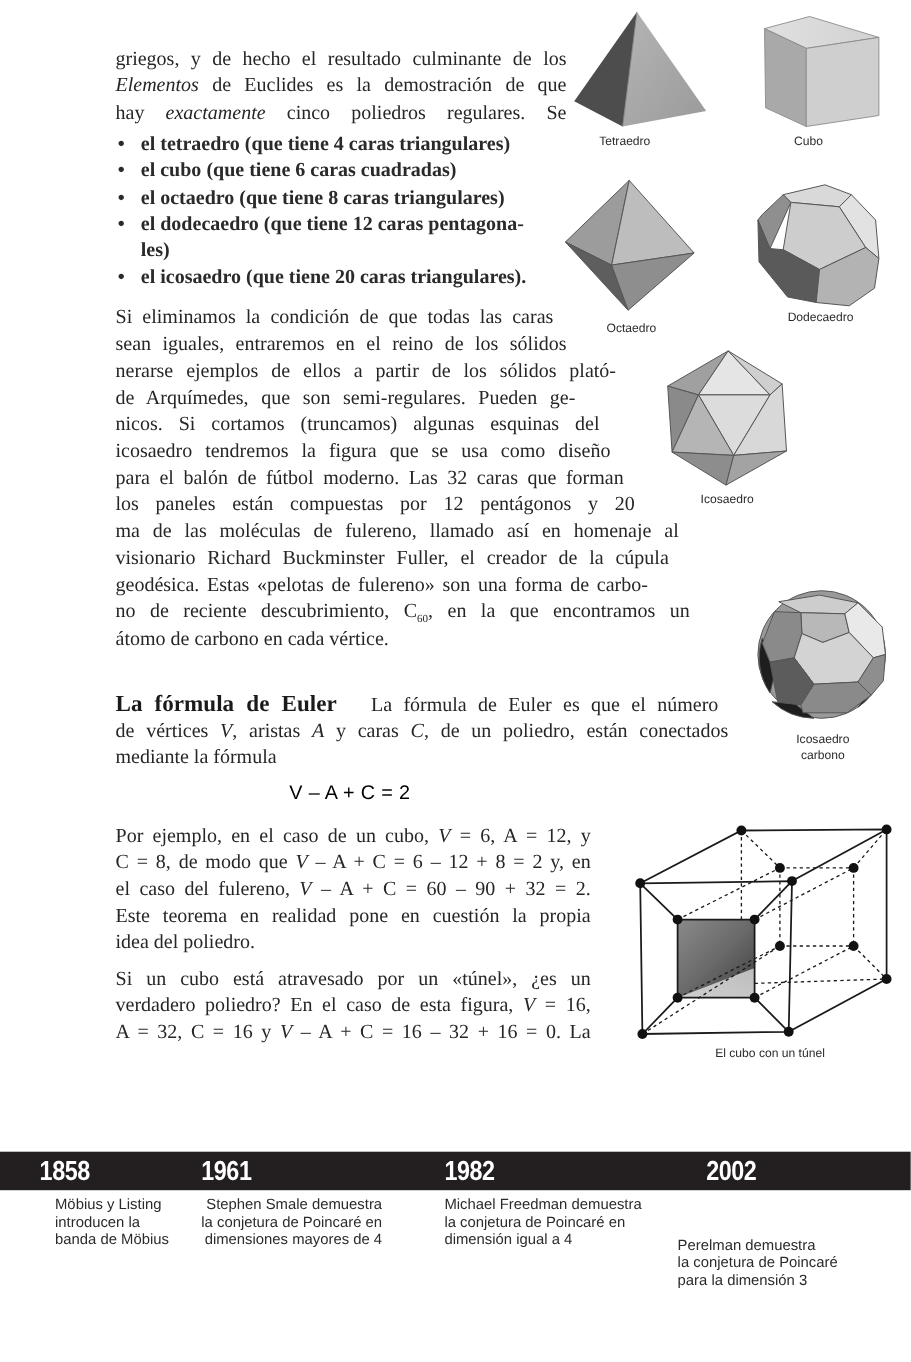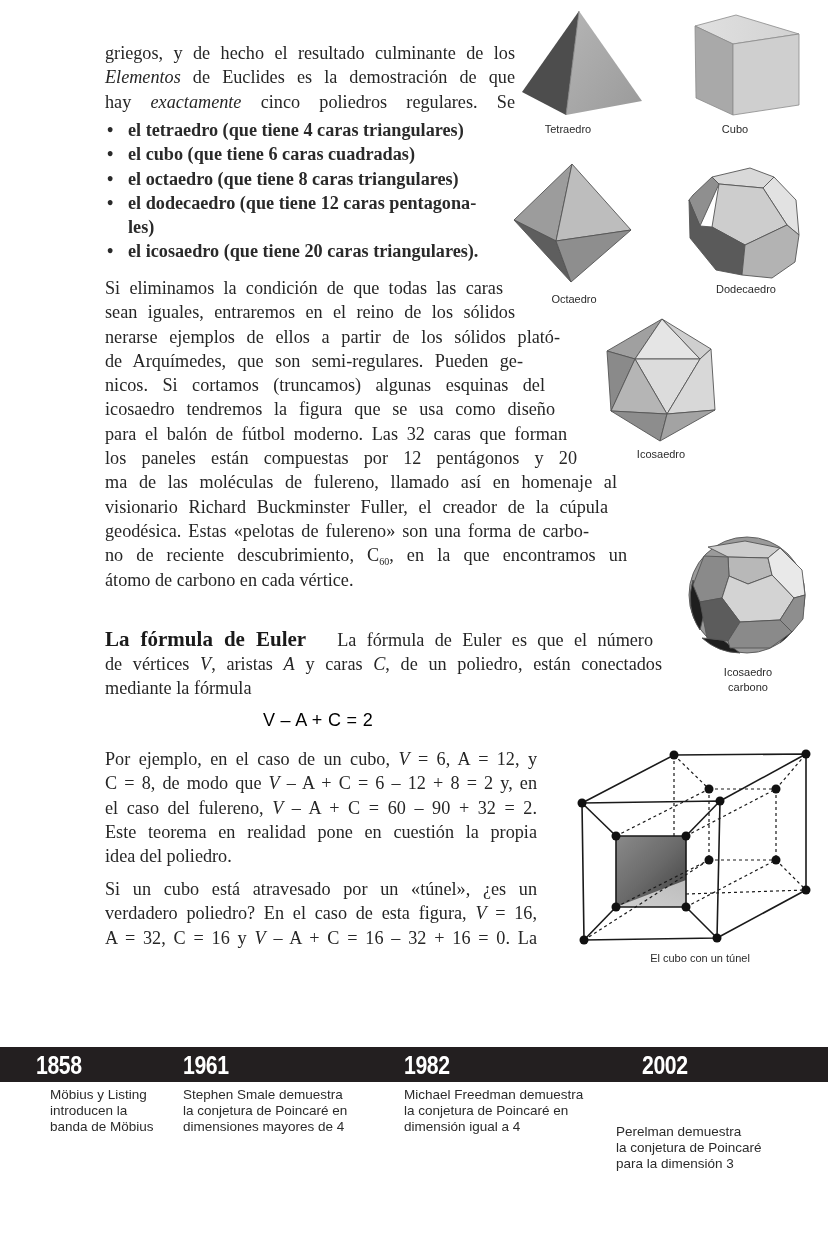--- a/index.html
+++ b/index.html
@@ -224,21 +224,21 @@
 <div class="tl-year" style="left:36px;">1858</div>
 <div class="tl-year" style="left:183px;">1961</div>
 <div class="tl-year" style="left:404px;">1982</div>
 <div class="tl-year" style="left:642px;">2002</div>
 
 <div class="tl-desc" style="left:36px;margin-left:14px;">
   <span class="line">Möbius y Listing</span>
   <span class="line">introducen la</span>
   <span class="line">banda de Möbius</span>
 </div>
-<div class="tl-desc" style="left:183px;">
+<div class="tl-desc" style="left:183px;text-align:right;">
   <span class="line">Stephen Smale demuestra</span>
   <span class="line">la conjetura de Poincaré en</span>
   <span class="line">dimensiones mayores de 4</span>
 </div>
 <div class="tl-desc" style="left:404px;">
   <span class="line">Michael Freedman demuestra</span>
   <span class="line">la conjetura de Poincaré en</span>
   <span class="line">dimensión igual a 4</span>
 </div>
 <div class="tl-desc" style="left:616px;margin-top:37px;">

